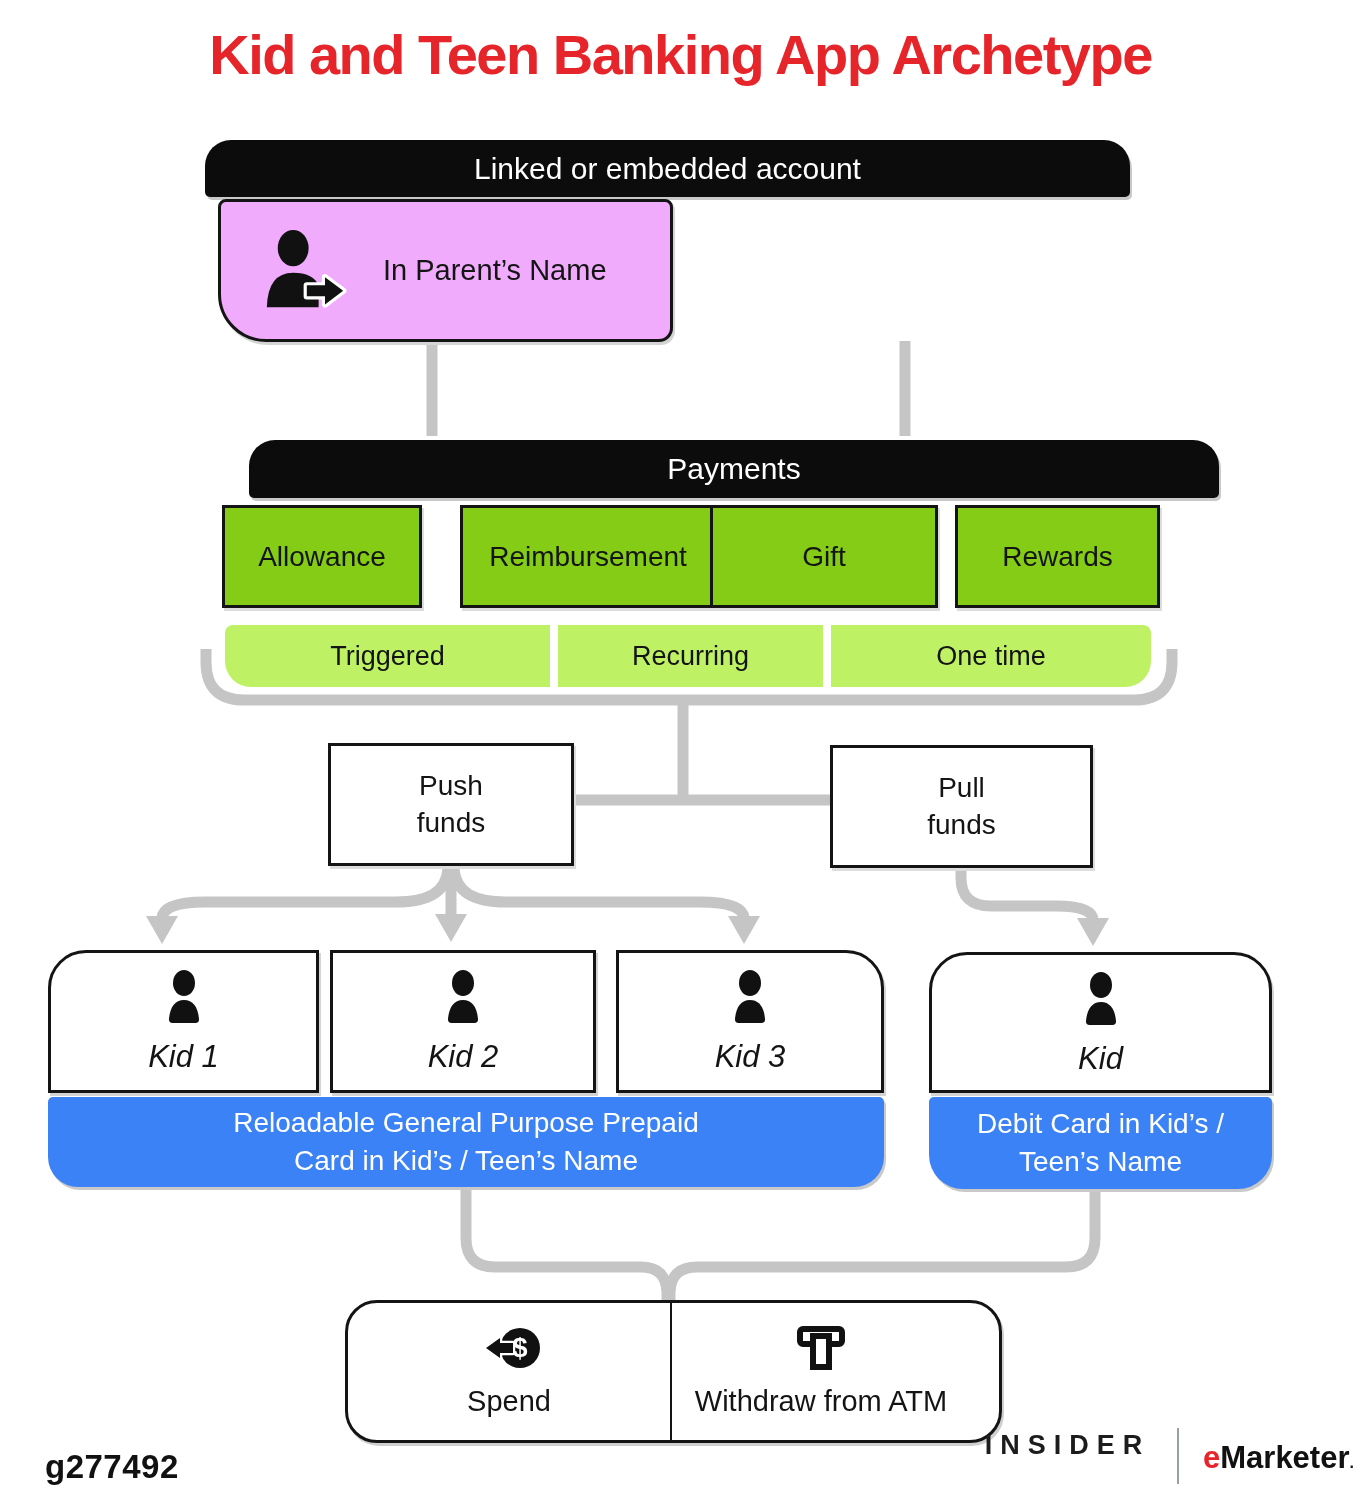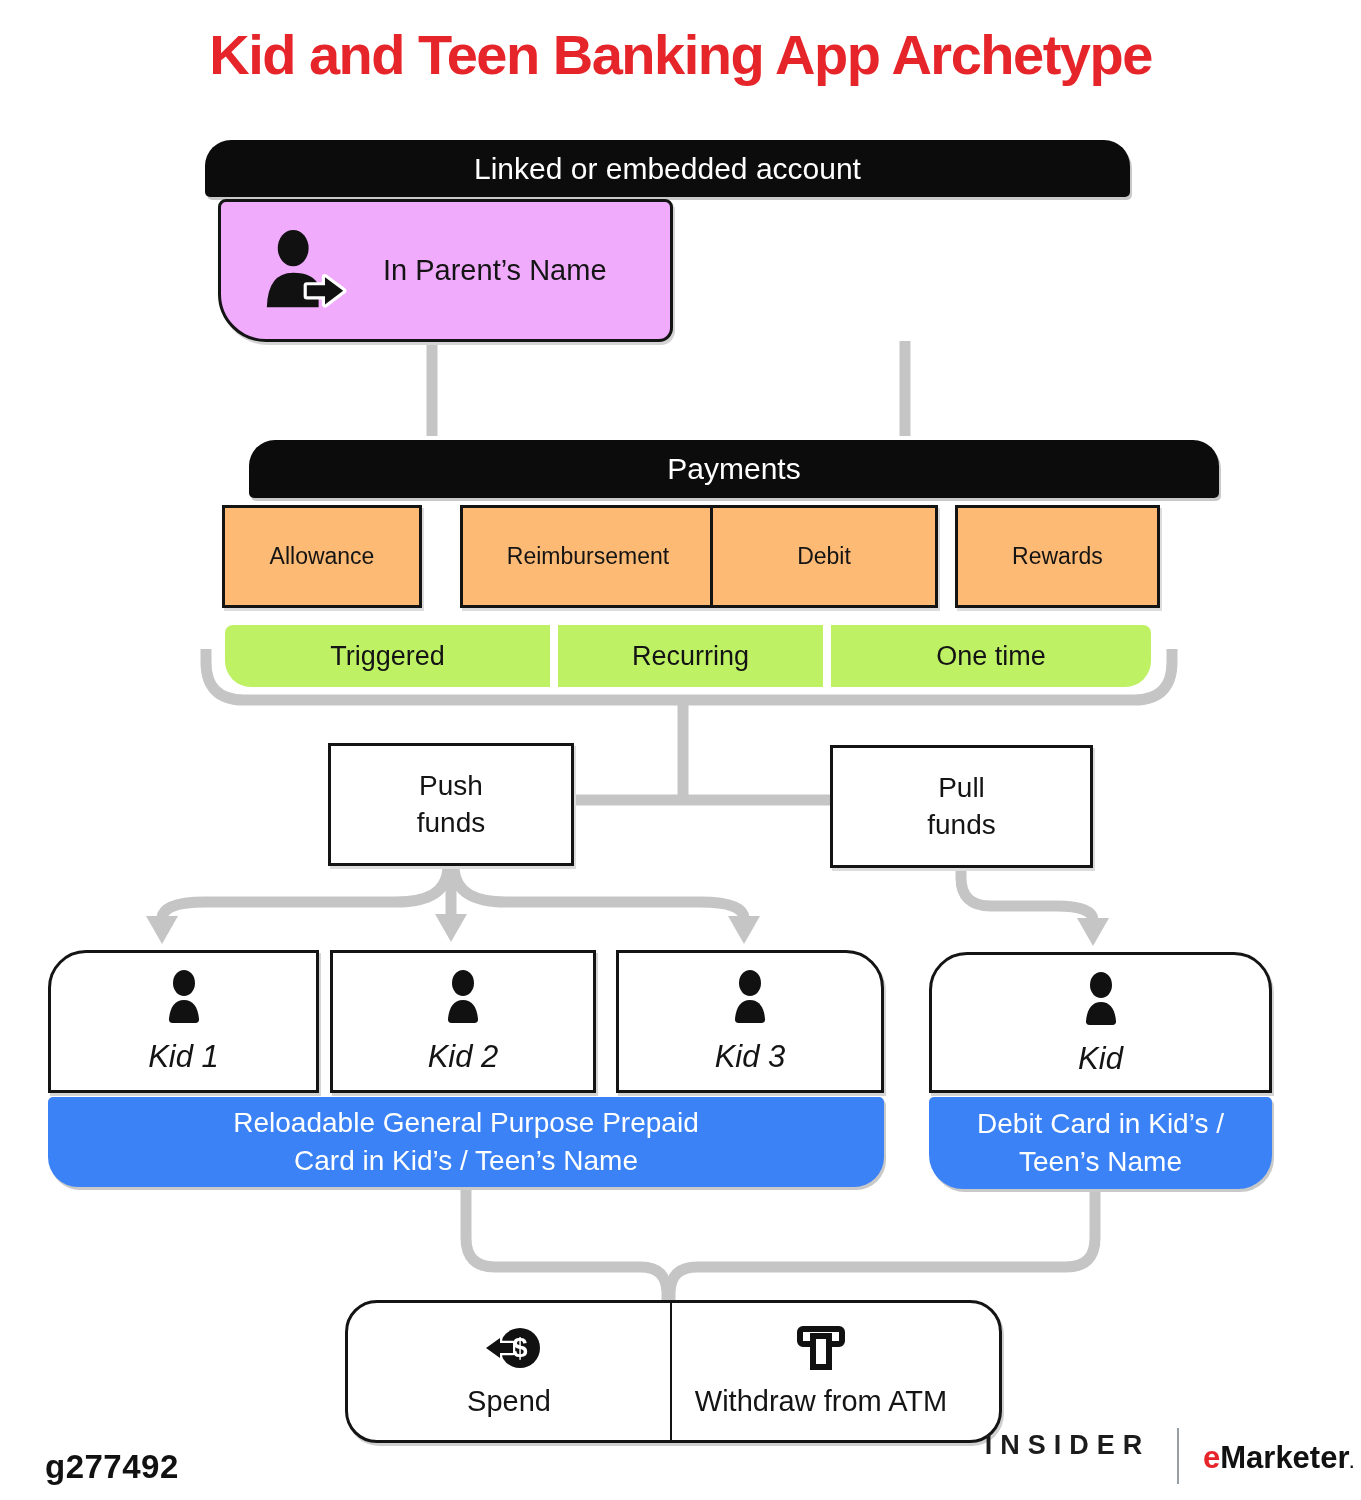--- a/index.html
+++ b/index.html
@@ -23,22 +23,22 @@
   }
 
   .wbox{
     background:#f0abfc;border:3px solid #141414;display:flex;align-items:center;
     box-shadow:2px 3px 0 #d4d4d4;
     margin-left:13px;
   }
   .wbox .lbl{font-size:29px;font-weight:500;}
 
   .paybox{
-    background:#fdba74;border:3px solid #141414;display:flex;align-items:center;justify-content:center;
-    font-size:23px;font-weight:500;box-shadow:2px 3px 0 #dcdcdc;
+    background:#84cc16;border:3px solid #141414;display:flex;align-items:center;justify-content:center;
+    font-size:28px;font-weight:500;box-shadow:2px 3px 0 #dcdcdc;
   }
   .chip{
     background:#bef264;display:flex;align-items:center;justify-content:center;
     font-size:27px;font-weight:500;color:#141414;
   }
 
   .fundbox{
     background:#fff;border:3px solid #141414;display:flex;align-items:center;justify-content:center;
     text-align:center;font-size:28px;font-weight:500;line-height:1.3;box-shadow:2px 3px 0 #dcdcdc;
   }
@@ -121,21 +121,21 @@
     <span class="lbl">In Parent’s Name</span>
   </div>
 
 
   <div class="node bar" style="left:205px;top:440px;width:970px;height:58px;margin-left:44px;">
     <span>Payments</span>
   </div>
 
   <div class="node paybox" style="left:222px;top:505px;width:200px;height:103px;">Allowance</div>
   <div class="node paybox" style="left:460px;top:505px;width:256px;height:103px;">Reimbursement</div>
-  <div class="node paybox" style="left:710px;top:505px;width:228px;height:103px;">Debit</div>
+  <div class="node paybox" style="left:710px;top:505px;width:228px;height:103px;">Gift</div>
   <div class="node paybox" style="left:955px;top:505px;width:205px;height:103px;">Rewards</div>
 
   <div class="node chip" style="left:225px;top:625px;width:325px;height:62px;border-radius:8px 0 0 26px;">Triggered</div>
   <div class="node chip" style="left:558px;top:625px;width:265px;height:62px;">Recurring</div>
   <div class="node chip" style="left:831px;top:625px;width:320px;height:62px;border-radius:0 8px 26px 0;">One time</div>
 
   <div class="node fundbox" style="left:328px;top:743px;width:246px;height:123px;">
     <span>Push funds</span>
   </div>
   <div class="node fundbox" style="left:830px;top:745px;width:263px;height:123px;">

